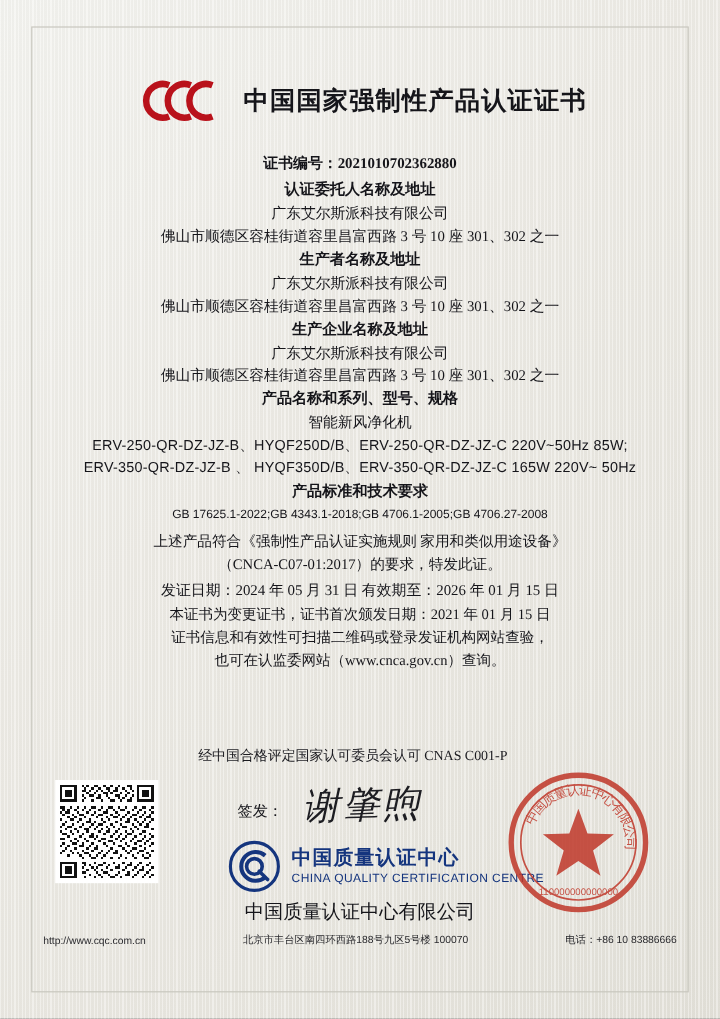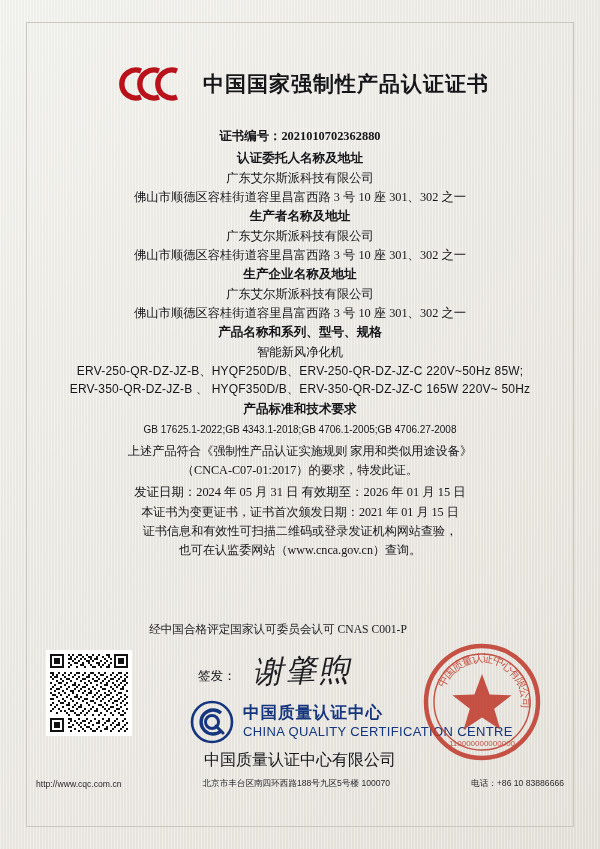--- a/index.html
+++ b/index.html
@@ -107,21 +107,21 @@
     line-height: 22px;
   }
   .note-line {
     font-size: 12.1px;
     line-height: 19px;
   }
 
   
   .cnas-line {
     position: absolute;
-    left: 0;
+    left: 16px;
     top: 622px;
     width: 556px;
     text-align: center;
     font-size: 11.6px;
     color: #1b1b20;
   }
 
   
   .qr {
     position: absolute;
@@ -171,21 +171,21 @@
   }
   .cqc-texts { line-height: 1.12; }
   .cqc-cn {
     font-size: 16.5px;
     font-weight: 700;
     color: #15357e;
     letter-spacing: 1px;
     font-family: "Liberation Serif", "DejaVu Serif", serif;
   }
   .cqc-en {
-    font-size: 13px;
+    font-size: 10px;
     color: #15357e;
     letter-spacing: 0.35px;
     font-family: "Liberation Sans", "DejaVu Sans", sans-serif;
     margin-top: 2px;
   }
   .cqc-company {
     position: absolute;
     left: 0; top: 750px;
     width: 600px;
     text-align: center;

